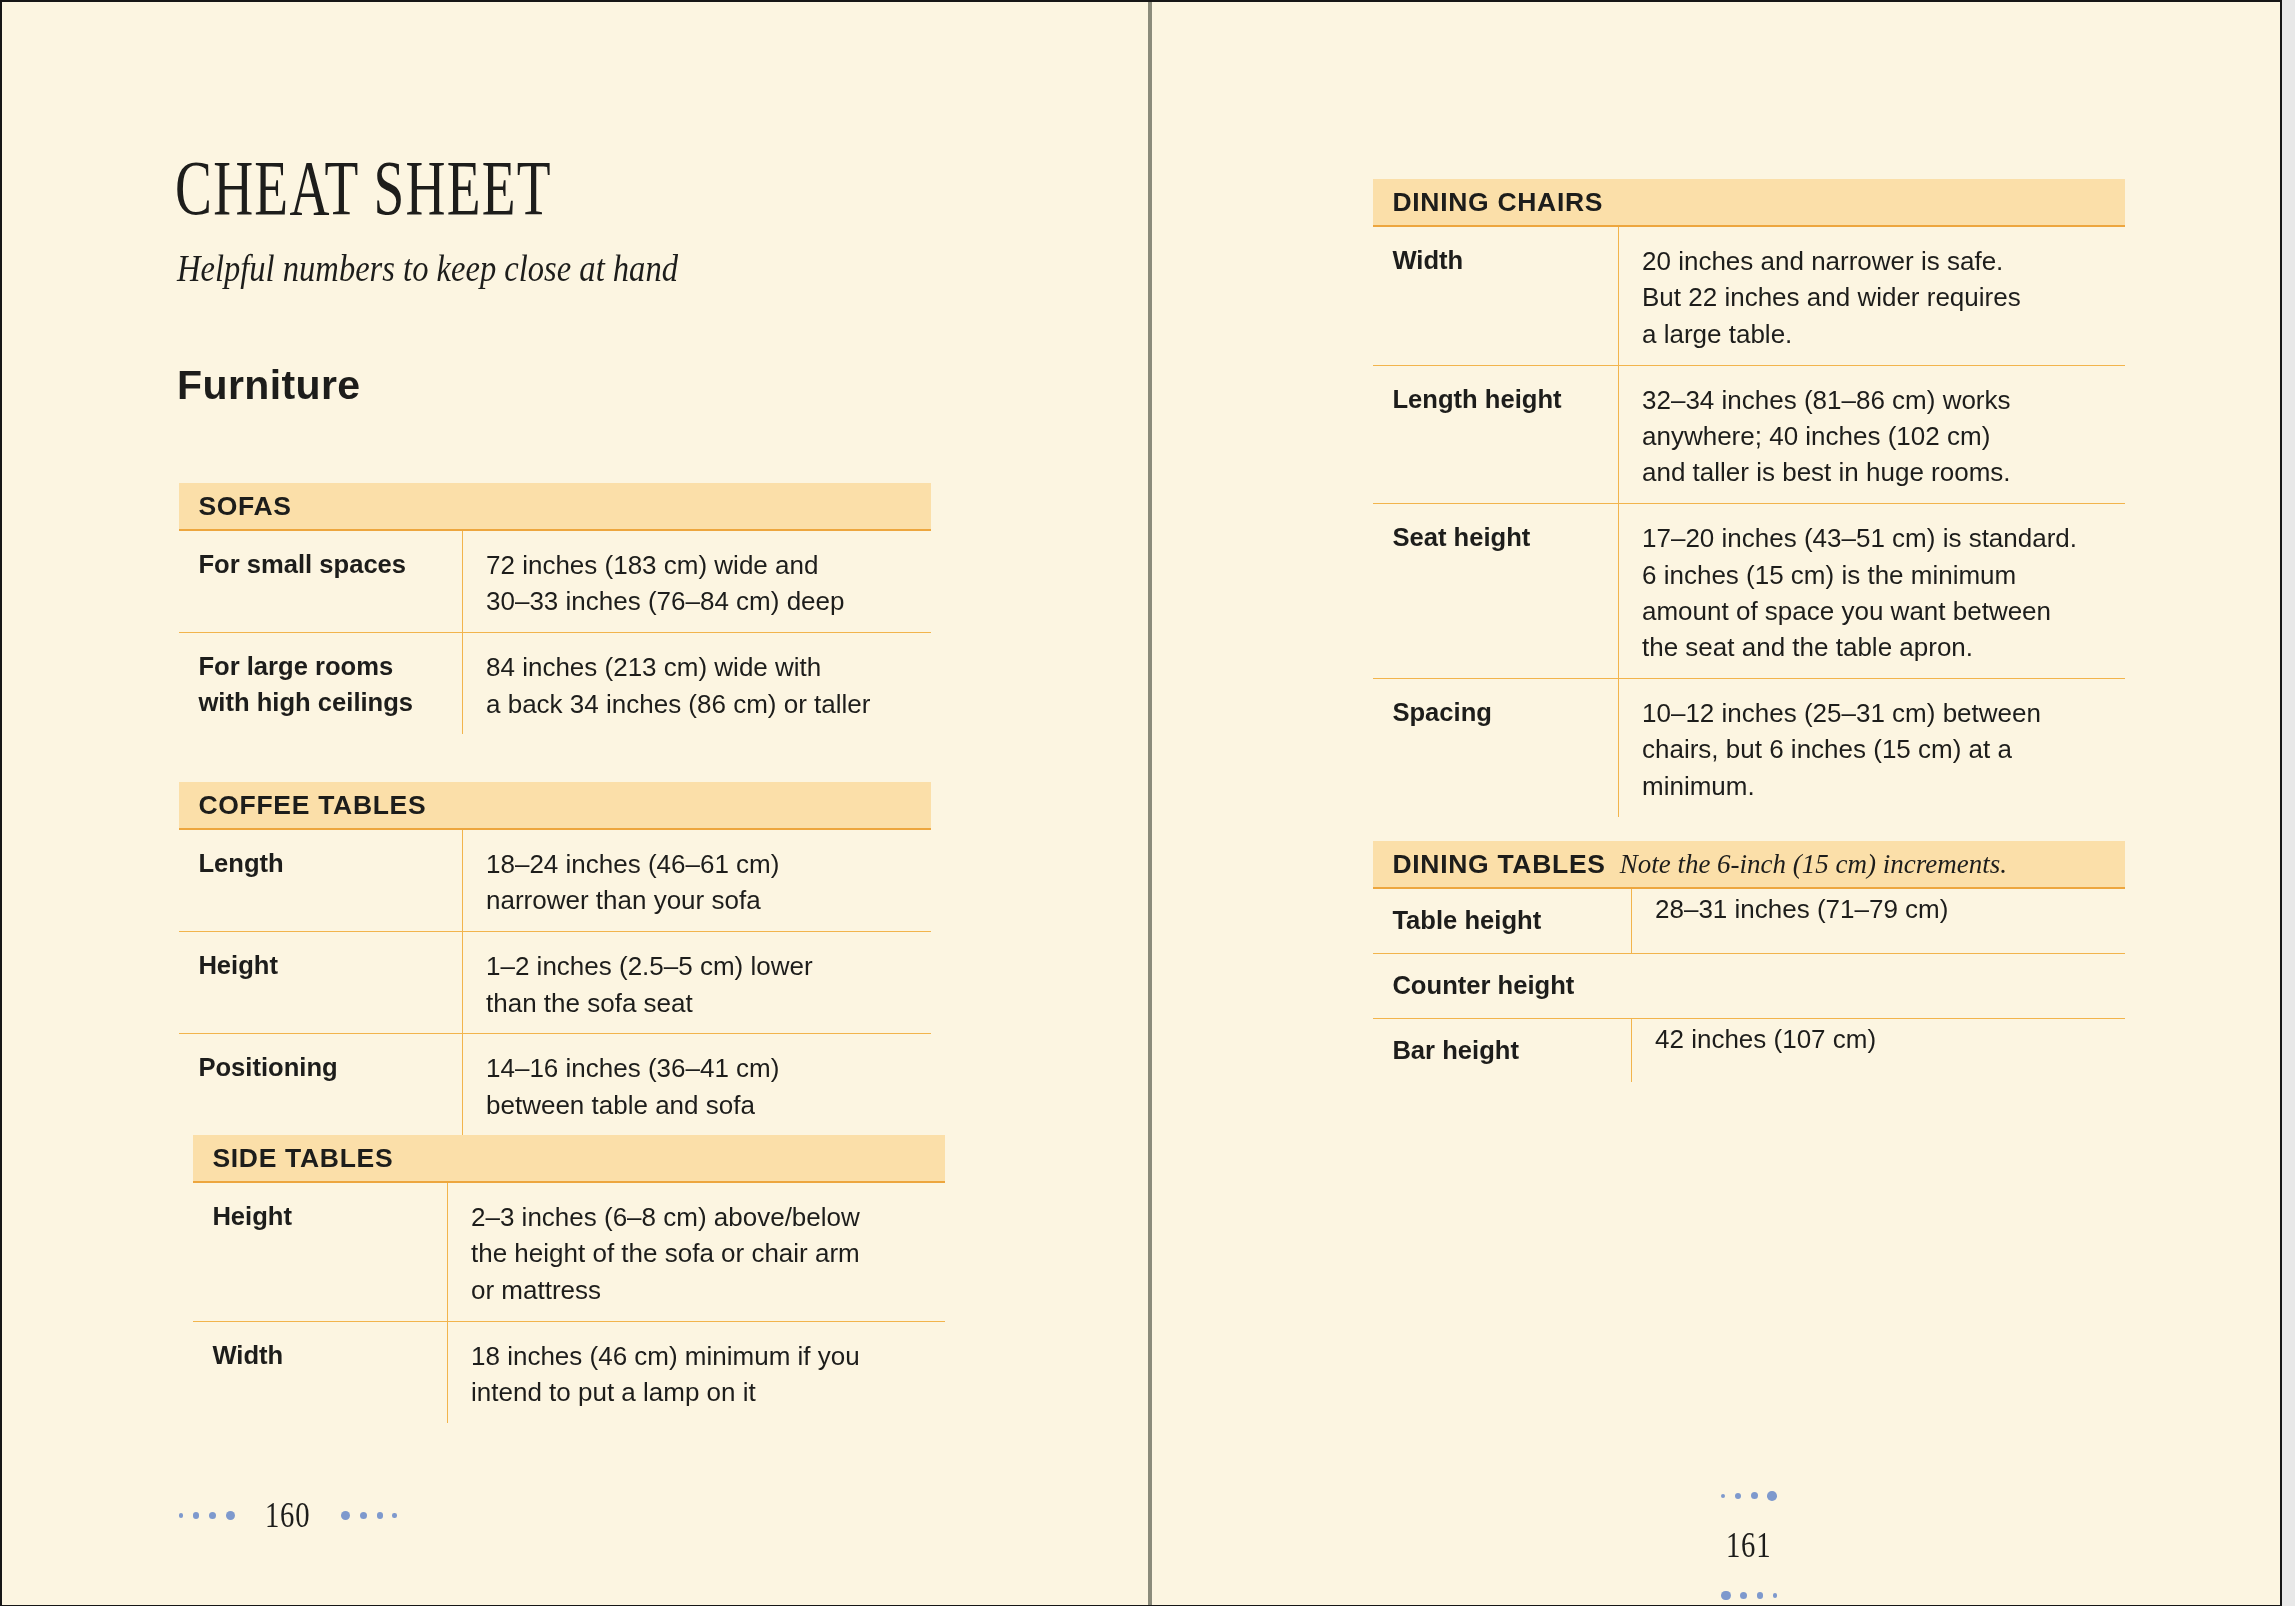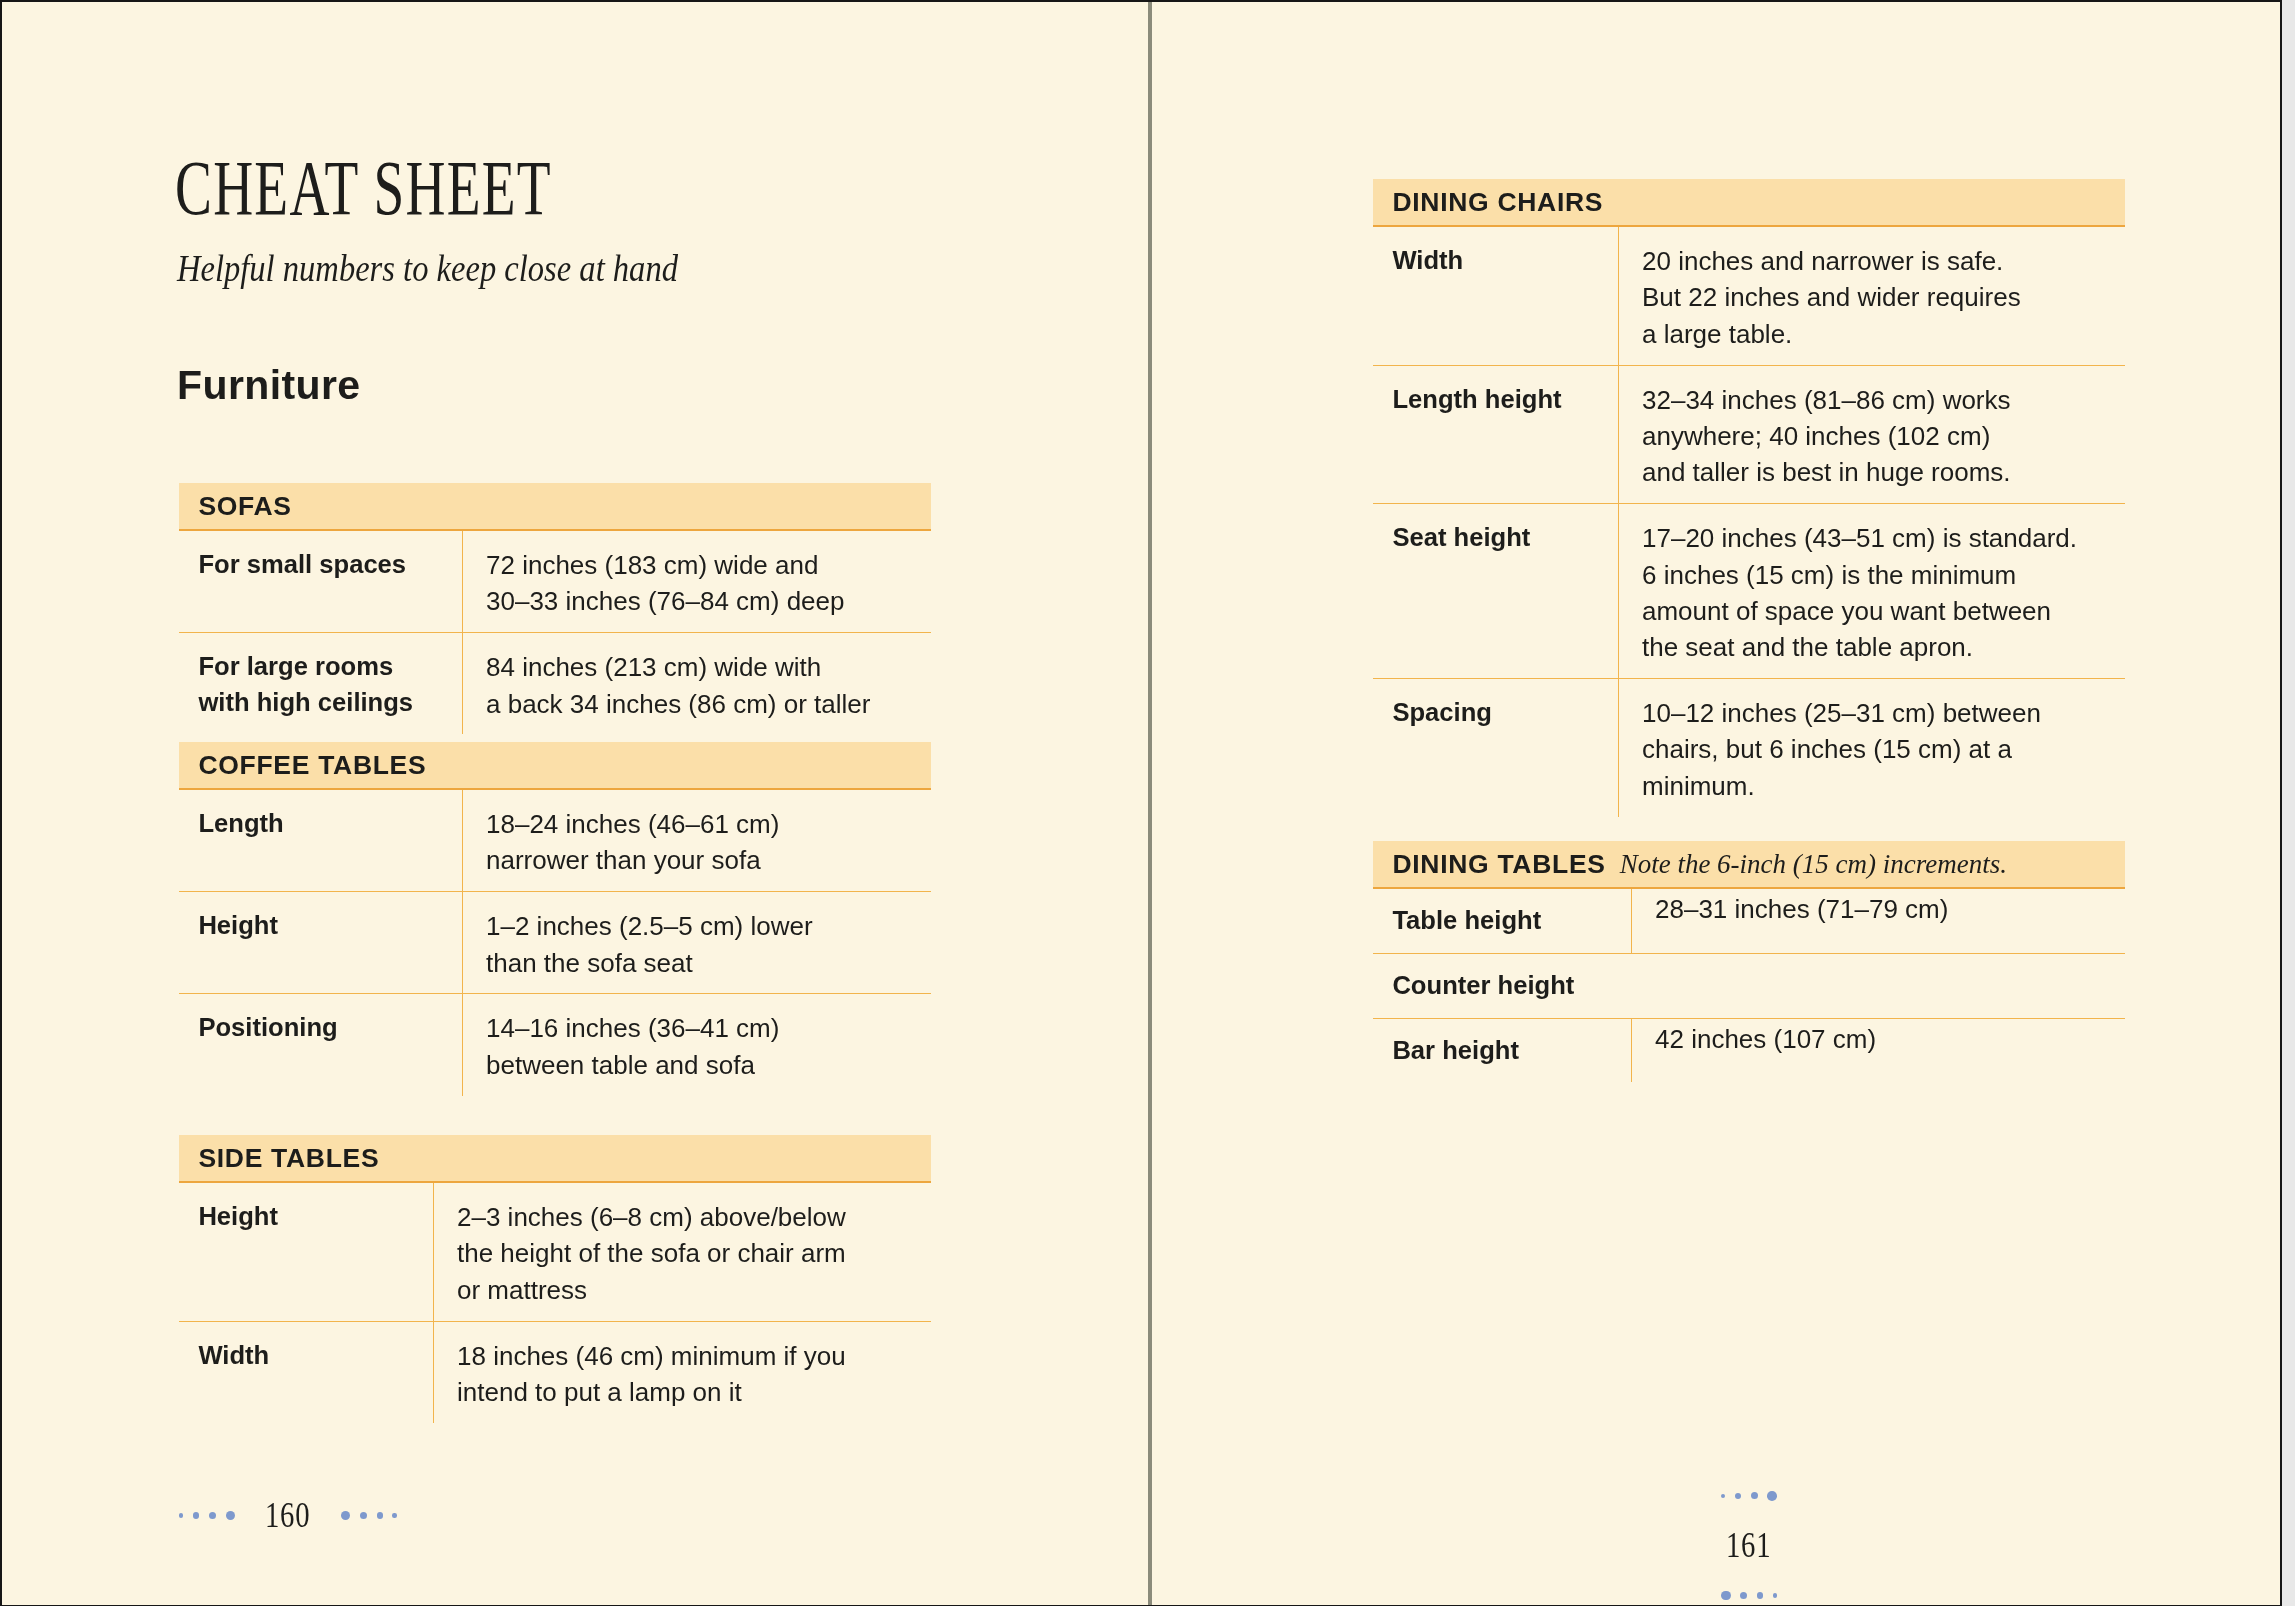--- a/index.html
+++ b/index.html
@@ -116,42 +116,42 @@
 30–33 inches (76–84 cm) deep</div>
       </div>
       <div class="trow">
         <div class="tlabel">For large rooms
 with high ceilings</div>
         <div class="tvalue">84 inches (213 cm) wide with
 a back 34 inches (86 cm) or taller</div>
       </div>
     </div>
 
-    <div class="ctable t-coffee" style="left:177px;top:740px;">
+    <div class="ctable t-coffee" style="left:177px;top:780px;">
       <div class="thead">
         <span class="thead-label">COFFEE TABLES</span>
       </div>
       <div class="trow">
         <div class="tlabel">Length</div>
         <div class="tvalue">18–24 inches (46–61 cm)
 narrower than your sofa</div>
       </div>
       <div class="trow">
         <div class="tlabel">Height</div>
         <div class="tvalue">1–2 inches (2.5–5 cm) lower
 than the sofa seat</div>
       </div>
       <div class="trow">
         <div class="tlabel">Positioning</div>
         <div class="tvalue">14–16 inches (36–41 cm)
 between table and sofa</div>
       </div>
     </div>
 
-    <div class="ctable t-side" style="left:177px;top:1133px;">
+    <div class="ctable t-side" style="left:191px;top:1133px;">
       <div class="thead">
         <span class="thead-label">SIDE TABLES</span>
       </div>
       <div class="trow">
         <div class="tlabel">Height</div>
         <div class="tvalue">2–3 inches (6–8 cm) above/below
 the height of the sofa or chair arm
 or mattress</div>
       </div>
       <div class="trow">

